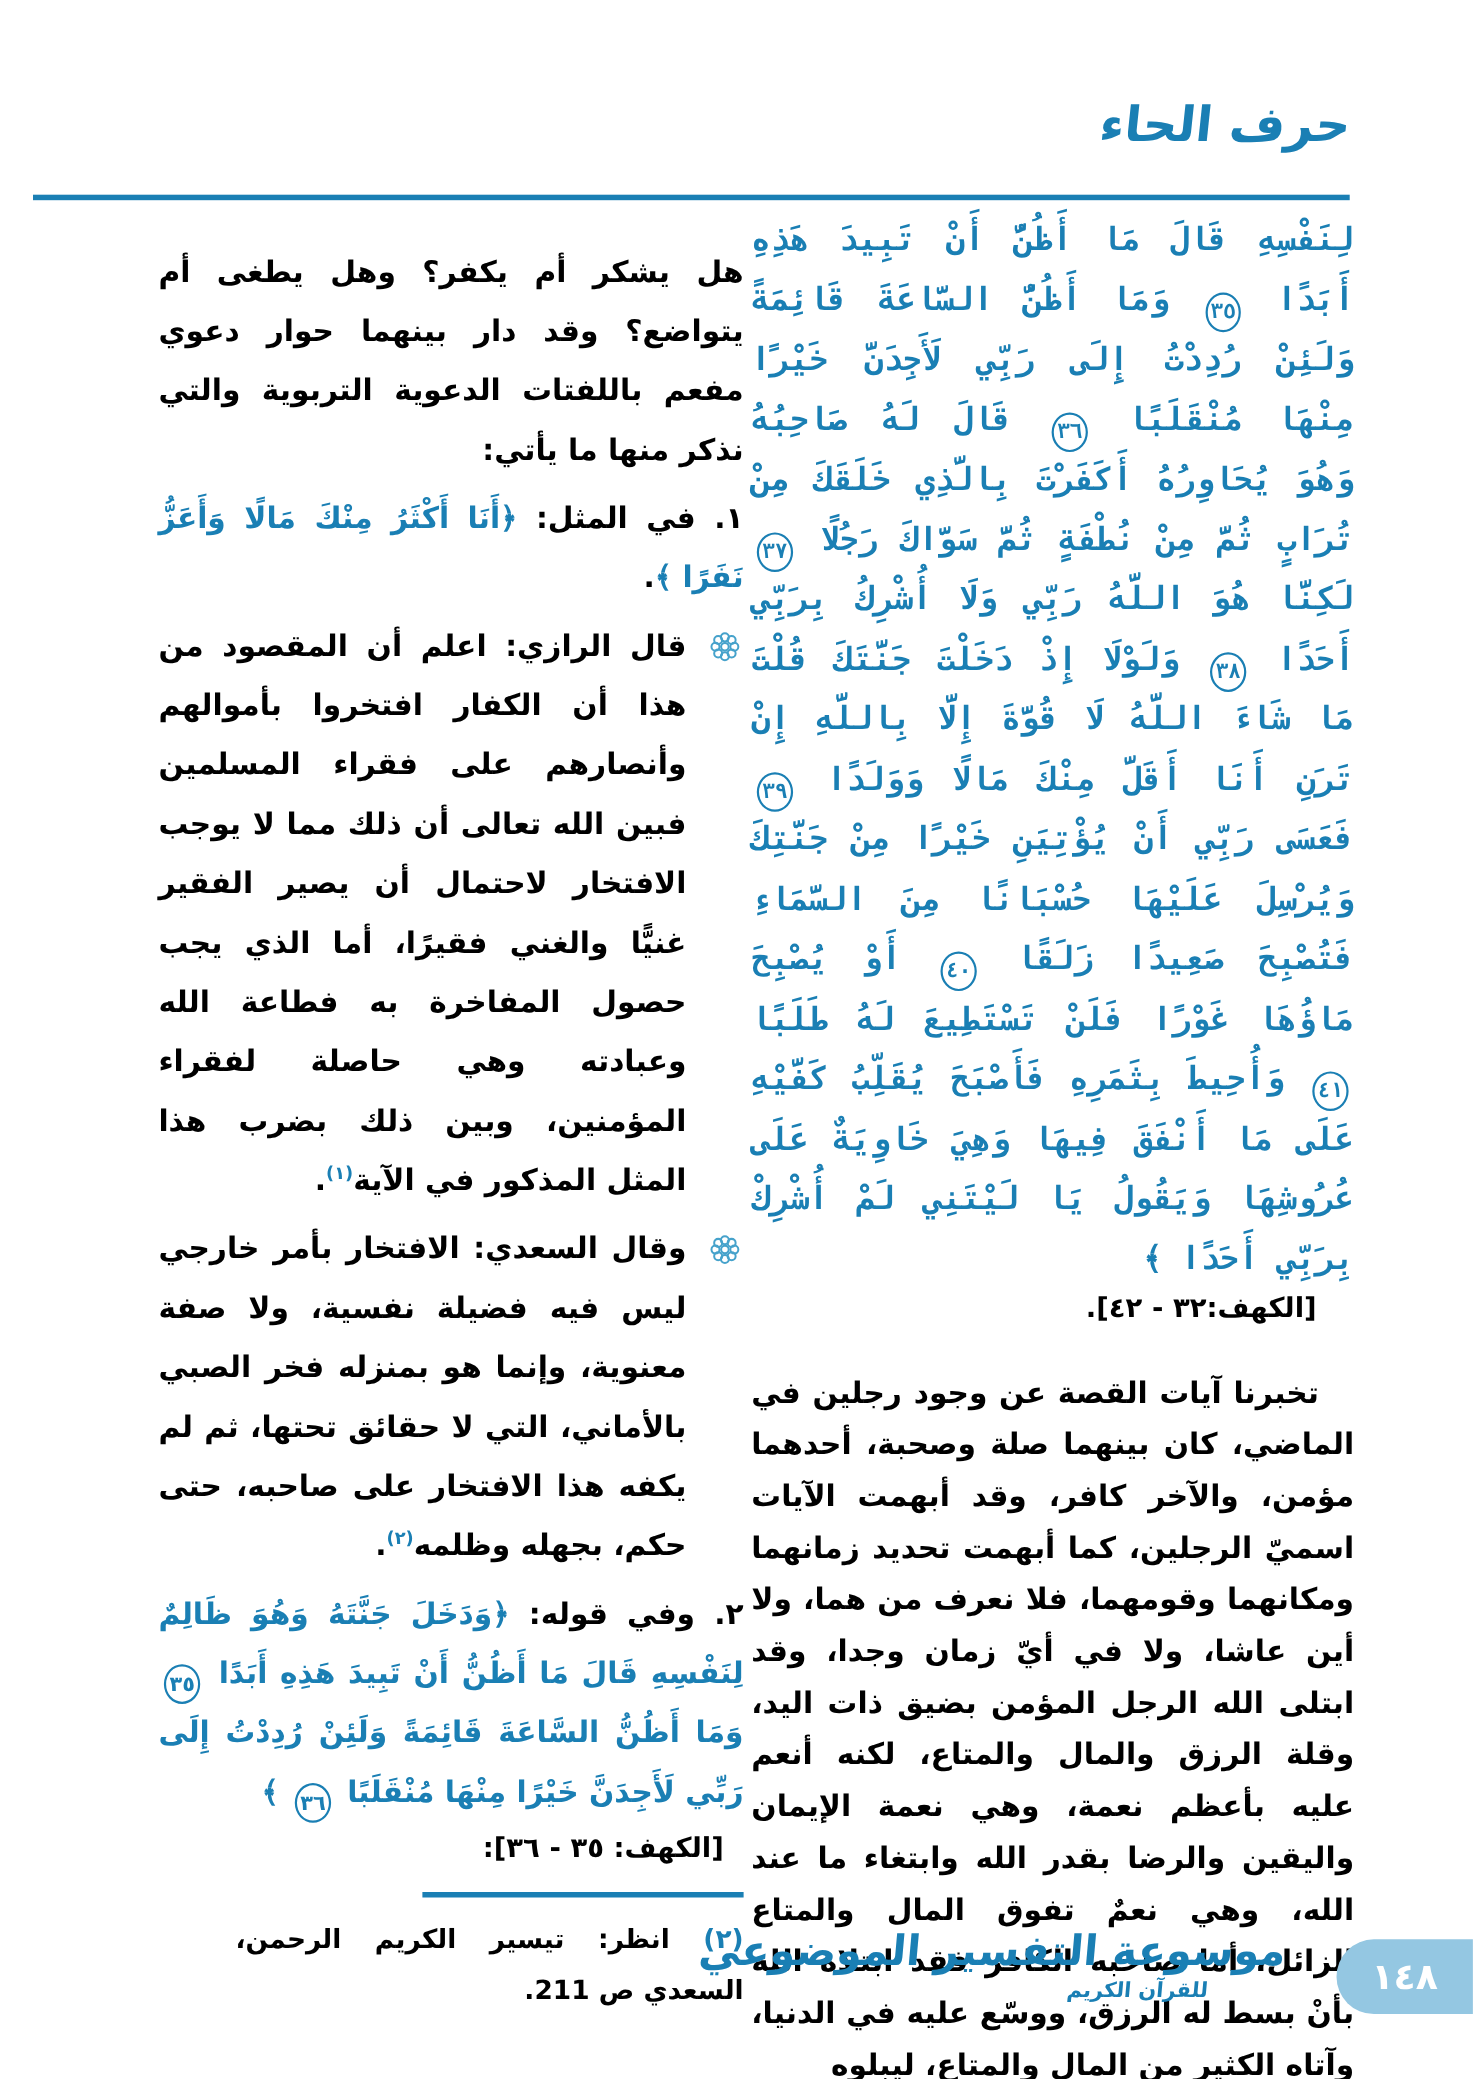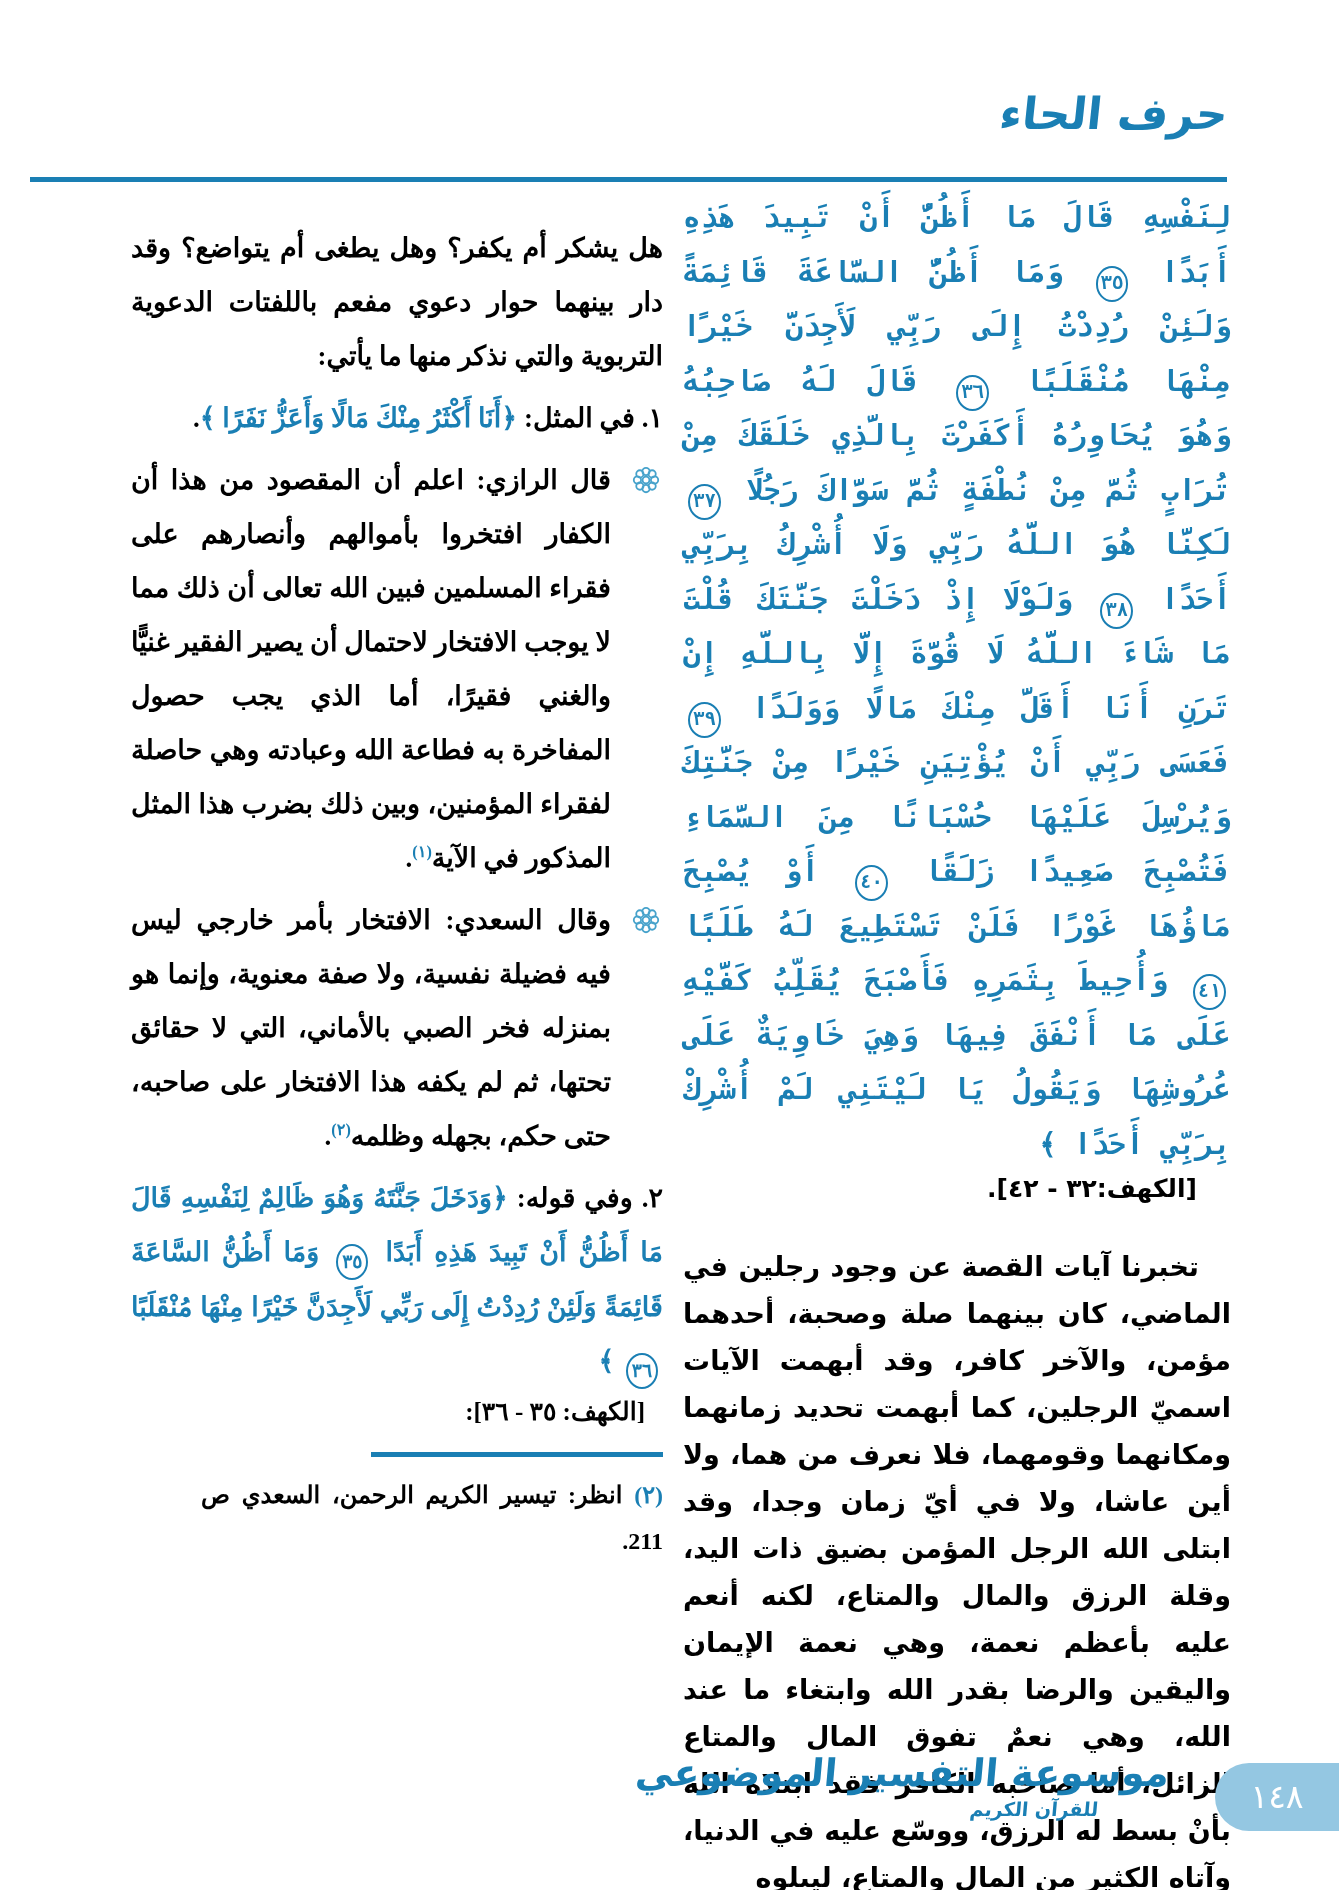--- a/index.html
+++ b/index.html
@@ -27,21 +27,21 @@
     font-size:44px;font-weight:700;
     letter-spacing:-1px;
     transform:skewX(-6deg);
   }
   .header-rule{
     position:absolute;top:177px;left:30px;right:112px;
     height:5px;background:var(--blue);
   }
   
   .col-right{position:absolute;top:193px;right:108px;width:548px;}
-  .col-left{position:absolute;top:213px;left:131px;width:532px;font-family:Liberation Serif, serif;}
+  .col-left{position:absolute;top:213px;left:144px;width:532px;}
 
   .quran-block{
     color:var(--blue);
     font-size:29px;line-height:1.88;
     text-align:justify;
     font-family:Liberation Mono, monospace;
   }
   .q{color:var(--blue);}
   .ayah{
     display:inline-block;
@@ -116,21 +116,21 @@
   }
   .page-pill{
     position:absolute;top:1763px;right:0;
     width:124px;height:68px;
     background:var(--pill);
     border-radius:38px 0 0 38px;
     text-align:center;
   }
   .page-pill span{
     color:#ffffff;
-    font-size:33px;font-weight:400;
+    font-size:33px;font-weight:700;
     line-height:68px;
     margin-top:18px;
   }
 </style>
 </head>
 <body>
 
 <div class="page">
 
   <div class="header-title">حرف الحاء</div>

